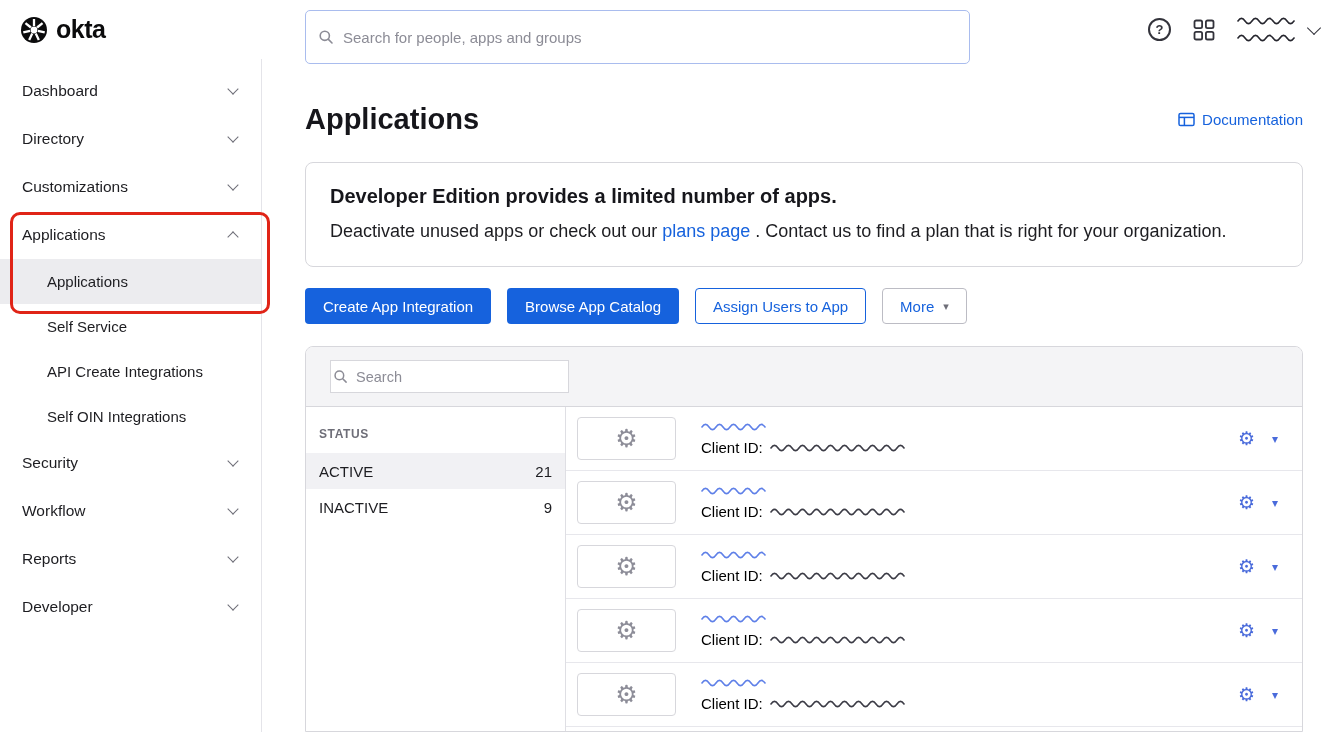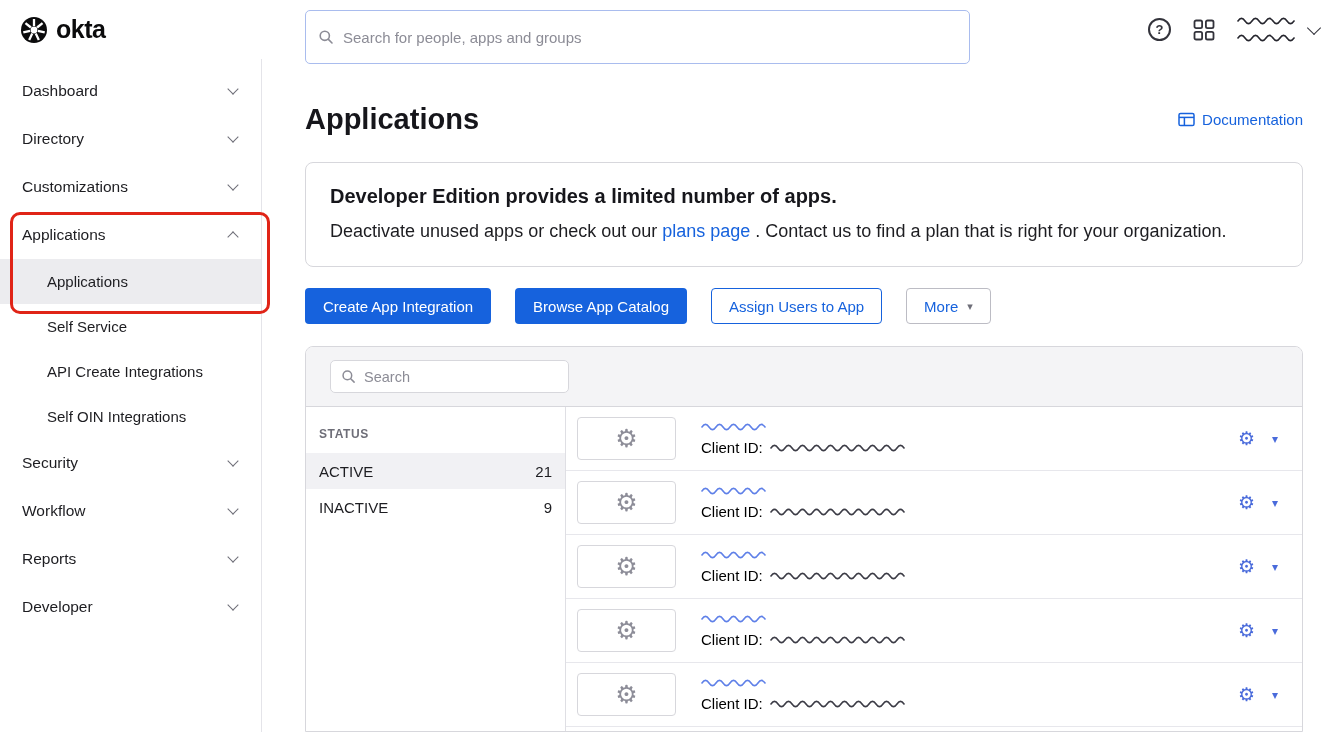--- a/index.html
+++ b/index.html
@@ -37,33 +37,33 @@
   .main { position:absolute; top:59px; left:262px; right:0; bottom:0; padding:0 38px 0 43px; display:flex; flex-direction:column; overflow:hidden; }
   .title-row { margin-top:44px; display:flex; align-items:center; justify-content:space-between; }
   .page-title { font-size:29px; font-weight:600; color:#16161b; }
   .doc-link { display:flex; align-items:center; gap:7px; color:#1662dd; font-size:15px; text-decoration:none; cursor:pointer; }
 
   .banner { margin-top:26px; border:1px solid #d7d7dc; border-radius:8px; padding:22px 24px 24px; }
   .banner h2 { font-size:20px; font-weight:700; color:#16161b; margin-bottom:13px; }
   .banner p { font-size:18px; color:#1d1d21; }
   .inline-link { color:#1662dd; text-decoration:none; cursor:pointer; }
 
-  .actions { margin-top:21px; display:flex; gap:24px; align-items:center; }
+  .actions { margin-top:21px; display:flex; gap:16px; align-items:center; }
   .btn { height:36px; padding:0 17px; border-radius:4px; font-size:15px; font-family:inherit; display:inline-flex; align-items:center; gap:9px;
     border:1px solid transparent; cursor:pointer; background:#fff; }
   .btn.primary { background:#1662dd; color:#fff; }
   .btn.outline { border-color:#1662dd; color:#1662dd; }
   .btn.more { border-color:#bcbcc4; color:#1662dd; }
   .btn .caret { font-size:11px; color:#6e6e78; }
 
   .table-container { margin-top:22px; flex:1; min-height:0; border:1px solid #d7d7dc; border-radius:8px 8px 0 0; overflow:hidden;
     display:flex; flex-direction:column; }
   .table-toolbar { background:#f4f4f6; border-bottom:1px solid #d7d7dc; padding:13px 24px; }
-  .table-search { width:239px; height:33px; background:#fff; border:1px solid #d7d7dc; border-radius:5px; display:flex; align-items:center;
-    padding:0 10px; gap:8px; }
+  .table-search { width:239px; height:33px; background:#fff; border:1px solid #d7d7dc; border-radius:0; display:flex; align-items:center;
+    padding:0 2px; gap:8px; }
   .table-search input { border:none; outline:none; flex:1; font-size:14.5px; font-family:inherit; color:#1d1d21; min-width:0; }
   .table-search input::placeholder { color:#8c8c96; }
 
   .table-body { flex:1; min-height:0; display:flex; align-items:stretch; }
   .status-col { width:260px; border-right:1px solid #dfdfe4; }
   .status-header { padding:20px 13px 12px; font-size:12px; font-weight:700; letter-spacing:0.6px; color:#6e6e78; }
   .status-row { height:36px; display:flex; align-items:center; justify-content:space-between; padding:0 13px; font-size:15px; cursor:pointer; }
   .status-row.selected { background:#f1f1f4; }
 
   .apps-col { flex:1; min-width:0; }

